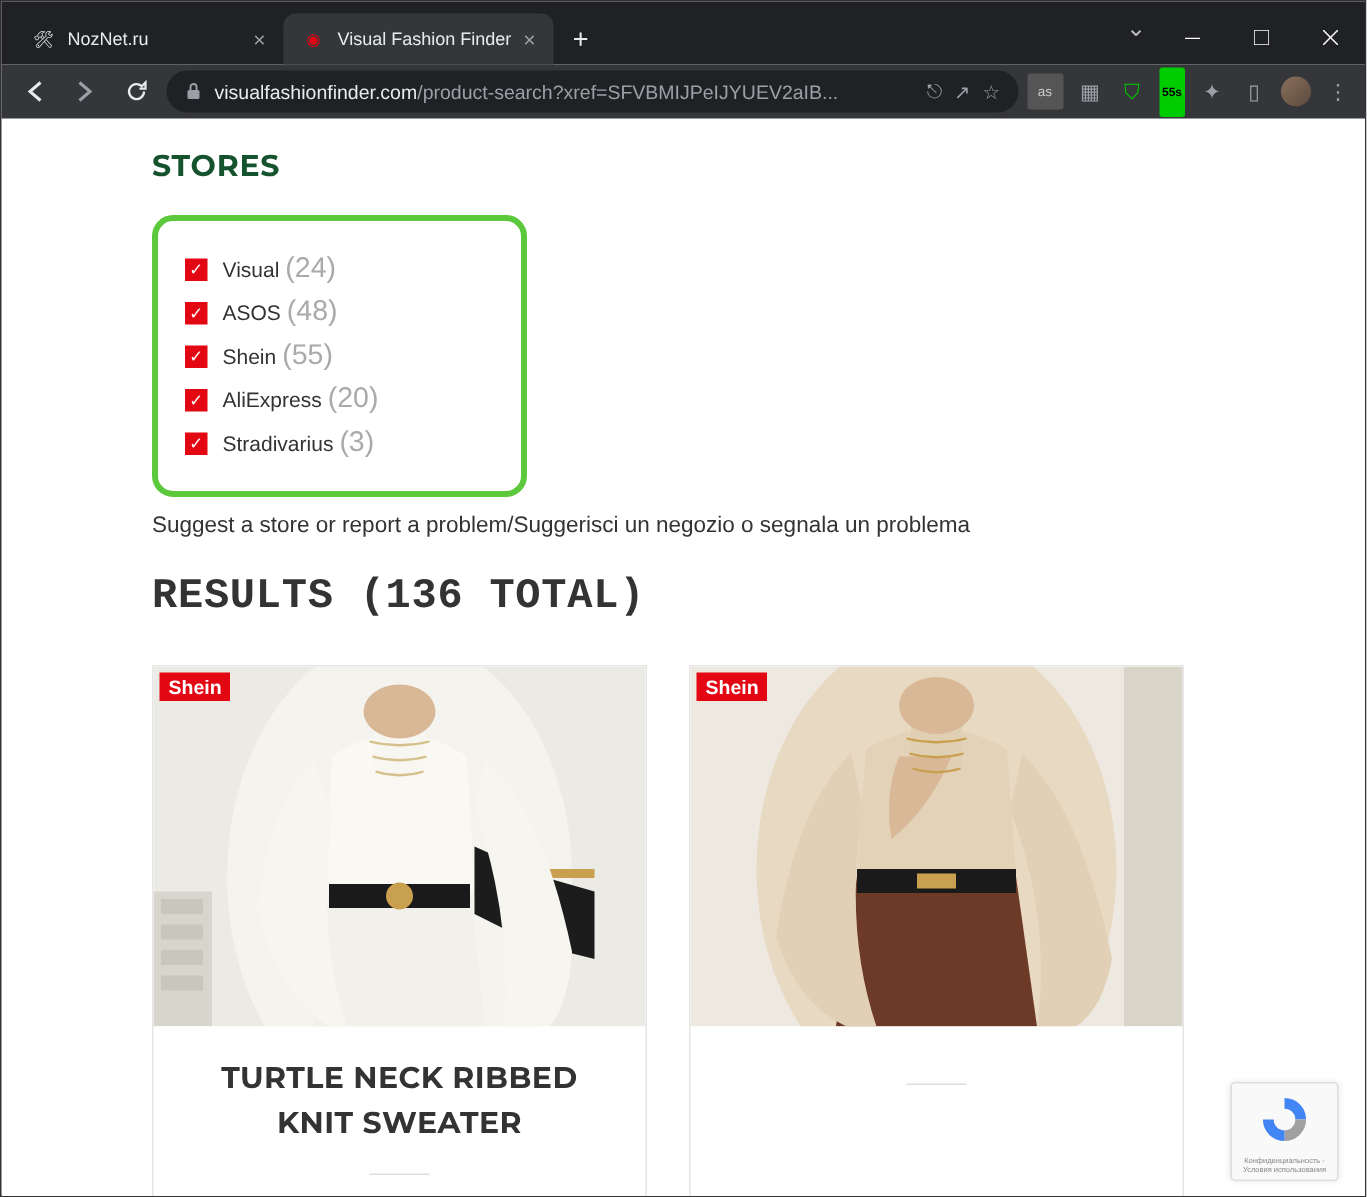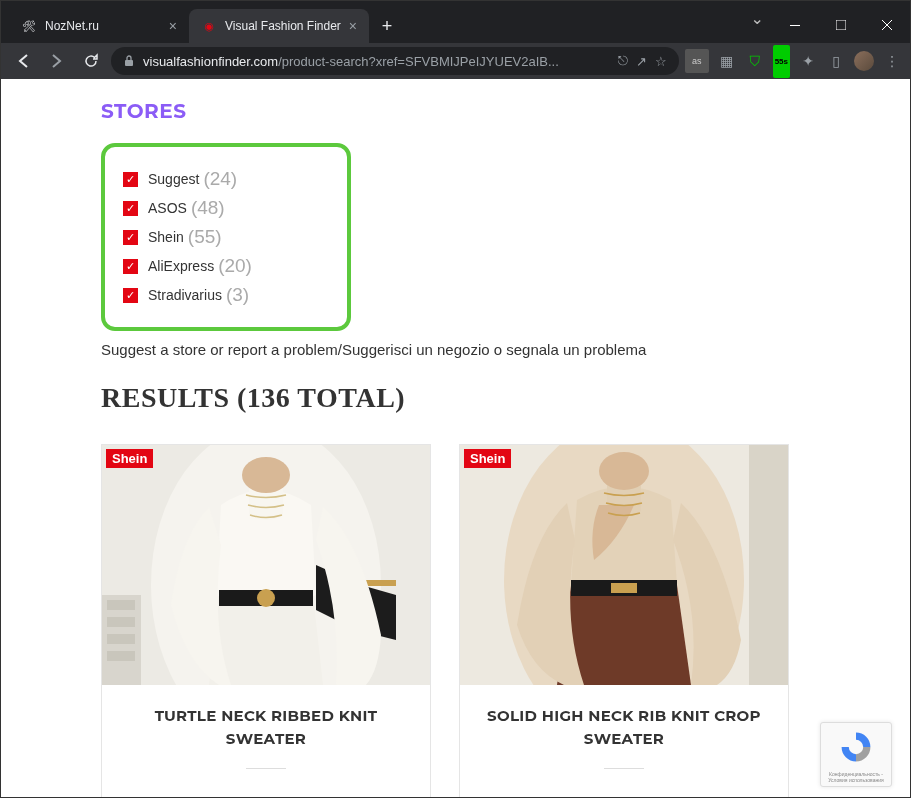--- a/index.html
+++ b/index.html
@@ -24,39 +24,39 @@
 .url-box { flex: 1; height: 28px; background: #202124; border-radius: 14px; display: flex; align-items: center; padding: 0 12px; color: #9aa0a6; font-size: 13px; overflow: hidden; white-space: nowrap; gap: 8px; }
 .url-domain { color: #e8eaed; }
 .ext-icons { display: flex; gap: 8px; align-items: center; }
 .ext-icon { width: 20px; height: 20px; display: flex; align-items: center; justify-content: center; color: #9aa0a6; font-size: 14px; cursor: pointer; }
 .ext-55 { background: #0c0; color: #000; font-size: 8px; font-weight: bold; border-radius: 2px; padding: 12px 2px; }
 .avatar { width: 20px; height: 20px; border-radius: 50%; background: linear-gradient(135deg,#8b6f5c,#5a4a3c); }
 
 .viewport { height: 718px; overflow-y: scroll; position: relative; background: #fff; }
 .content { padding: 20px 100px 40px 100px; }
 
-.stores-title { font-family: Montserrat, Arial, sans-serif; font-weight: 700; font-size: 20px; color: #8b5cf6; letter-spacing: 0.5px; margin-bottom: 20px; }
+.stores-title { font-family: Montserrat, Arial, sans-serif; font-weight: 700; font-size: 20px; color: #14532d; letter-spacing: 0.5px; margin-bottom: 20px; }
 
 .filter-box { border: 4px solid #5cc93d; border-radius: 14px; padding: 14px 18px; width: 250px; margin-bottom: 6px; }
 .store-row { display: flex; align-items: center; margin: 7px 0; cursor: pointer; }
 .chk { width: 15px; height: 15px; background: #e30613; display: flex; align-items: center; justify-content: center; color: #fff; font-size: 11px; margin-right: 10px; }
 .store-name { font-size: 14px; color: #333; }
 .store-count { font-size: 19px; color: #aaa; margin-left: 4px; }
 
 .suggest { font-size: 15px; color: #333; margin-top: 10px; margin-bottom: 24px; }
 
-.results-title { font-family: Liberation Serif, serif; font-weight: 700; font-size: 28px; color: #333; letter-spacing: 0.5px; margin-bottom: 30px; }
+.results-title { font-family: Liberation Mono, monospace; font-weight: 700; font-size: 28px; color: #333; letter-spacing: 0.5px; margin-bottom: 30px; }
 
 .grid { display: flex; gap: 28px; }
 .card { width: 330px; border: 1px solid #e5e5e5; position: relative; }
 .card-img { width: 100%; height: 240px; position: relative; overflow: hidden; }
 .store-tag { position: absolute; top: 4px; left: 4px; background: #e30613; color: #fff; font-size: 13px; font-weight: 700; padding: 2px 6px; z-index: 2; }
 .img-fill { width: 100%; height: 100%; }
 .card-body { padding: 20px 18px 10px; text-align: center; min-height: 115px; }
-.card-title { font-family: Montserrat, Arial, sans-serif; font-weight: 700; font-size: 15px; color: #333; letter-spacing: 0.3px; line-height: 1.5; }
+.card-title { font-family: Montserrat, Arial, sans-serif; font-weight: 700; font-size: 20px; color: #333; letter-spacing: 0.3px; line-height: 1.5; }
 .divider { width: 40px; height: 1px; background: #ddd; margin: 18px auto 0; }
 .eye-row { text-align: center; padding: 8px 0 14px; font-size: 16px; color: #222; cursor: pointer; }
 
 .recaptcha { position: absolute; right: 18px; bottom: 10px; width: 72px; background: #f9f9f9; border: 1px solid #ddd; border-radius: 3px; box-shadow: 0 0 4px rgba(0,0,0,0.1); text-align: center; padding: 6px 2px 3px; }
 .rc-logo { width: 36px; height: 36px; margin: 0 auto 2px; }
 .rc-text { font-size: 5px; color: #888; line-height: 1.2; }
 
 ::-webkit-scrollbar { width: 16px; }
 ::-webkit-scrollbar-track { background: #f1f1f1; }
 ::-webkit-scrollbar-thumb { background: #c1c1c1; border: 3px solid #f1f1f1; border-radius: 8px; }
@@ -140,21 +140,21 @@
 </div>
 
 <div class="viewport">
   <div class="content">
 
     <h2 class="stores-title">STORES</h2>
 
     <div class="filter-box">
       <div class="store-row">
         <span class="chk">✓</span>
-        <span class="store-name">Suggest</span>
+        <span class="store-name">Visual</span>
         <span class="store-count">(24)</span>
       </div>
       <div class="store-row">
         <span class="chk">✓</span>
         <span class="store-name">ASOS</span>
         <span class="store-count">(48)</span>
       </div>
       <div class="store-row">
         <span class="chk">✓</span>
         <span class="store-name">Shein</span>
@@ -222,21 +222,20 @@
             <path d="M112 140 L218 140 L232 240 L98 240 Z" fill="#6e3a28"></path>
             <rect x="112" y="135" width="106" height="16" fill="#1a1a1a"></rect>
             <rect x="152" y="138" width="26" height="10" fill="#c9a050"></rect>
             <path d="M108 58 Q72 92 58 180 Q72 225 105 240 L125 240 Q103 175 116 95 Z" fill="#e2d0b6"></path>
             <path d="M222 58 Q262 96 282 195 Q276 228 258 240 L232 240 Q242 168 214 95 Z" fill="#e2d0b6"></path>
             <path d="M140 60 Q130 85 135 115 Q160 95 175 60 Z" fill="#d8b896"></path>
             <path d="M145 48 Q165 53 185 48 M147 58 Q165 63 183 58 M149 68 Q165 73 181 68" stroke="#c9a050" stroke-width="1.5" fill="none"></path>
           </svg>
         </div>
         <div class="card-body">
-          <div class="card-title">SOLID HIGH NECK RIB KNIT CROP SWEATER</div>
           <div class="divider"></div>
         </div>
         <div class="eye-row"><span>👁</span></div>
       </div>
 
     </div>
   </div>
 
   <div class="recaptcha">
     <svg class="rc-logo" viewBox="0 0 40 40">

